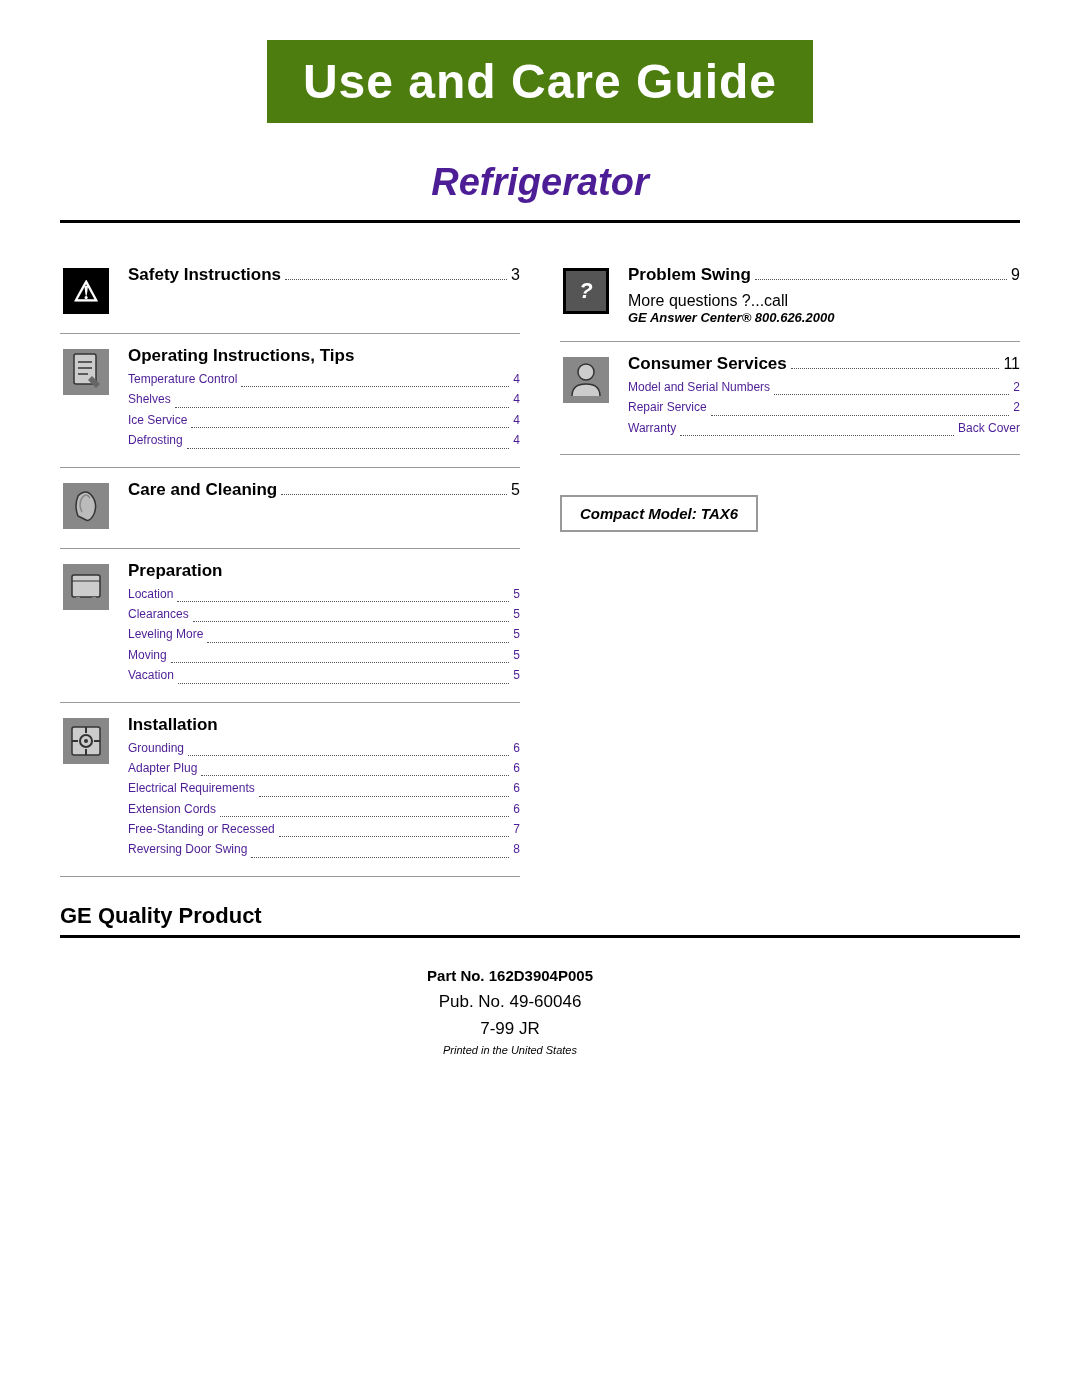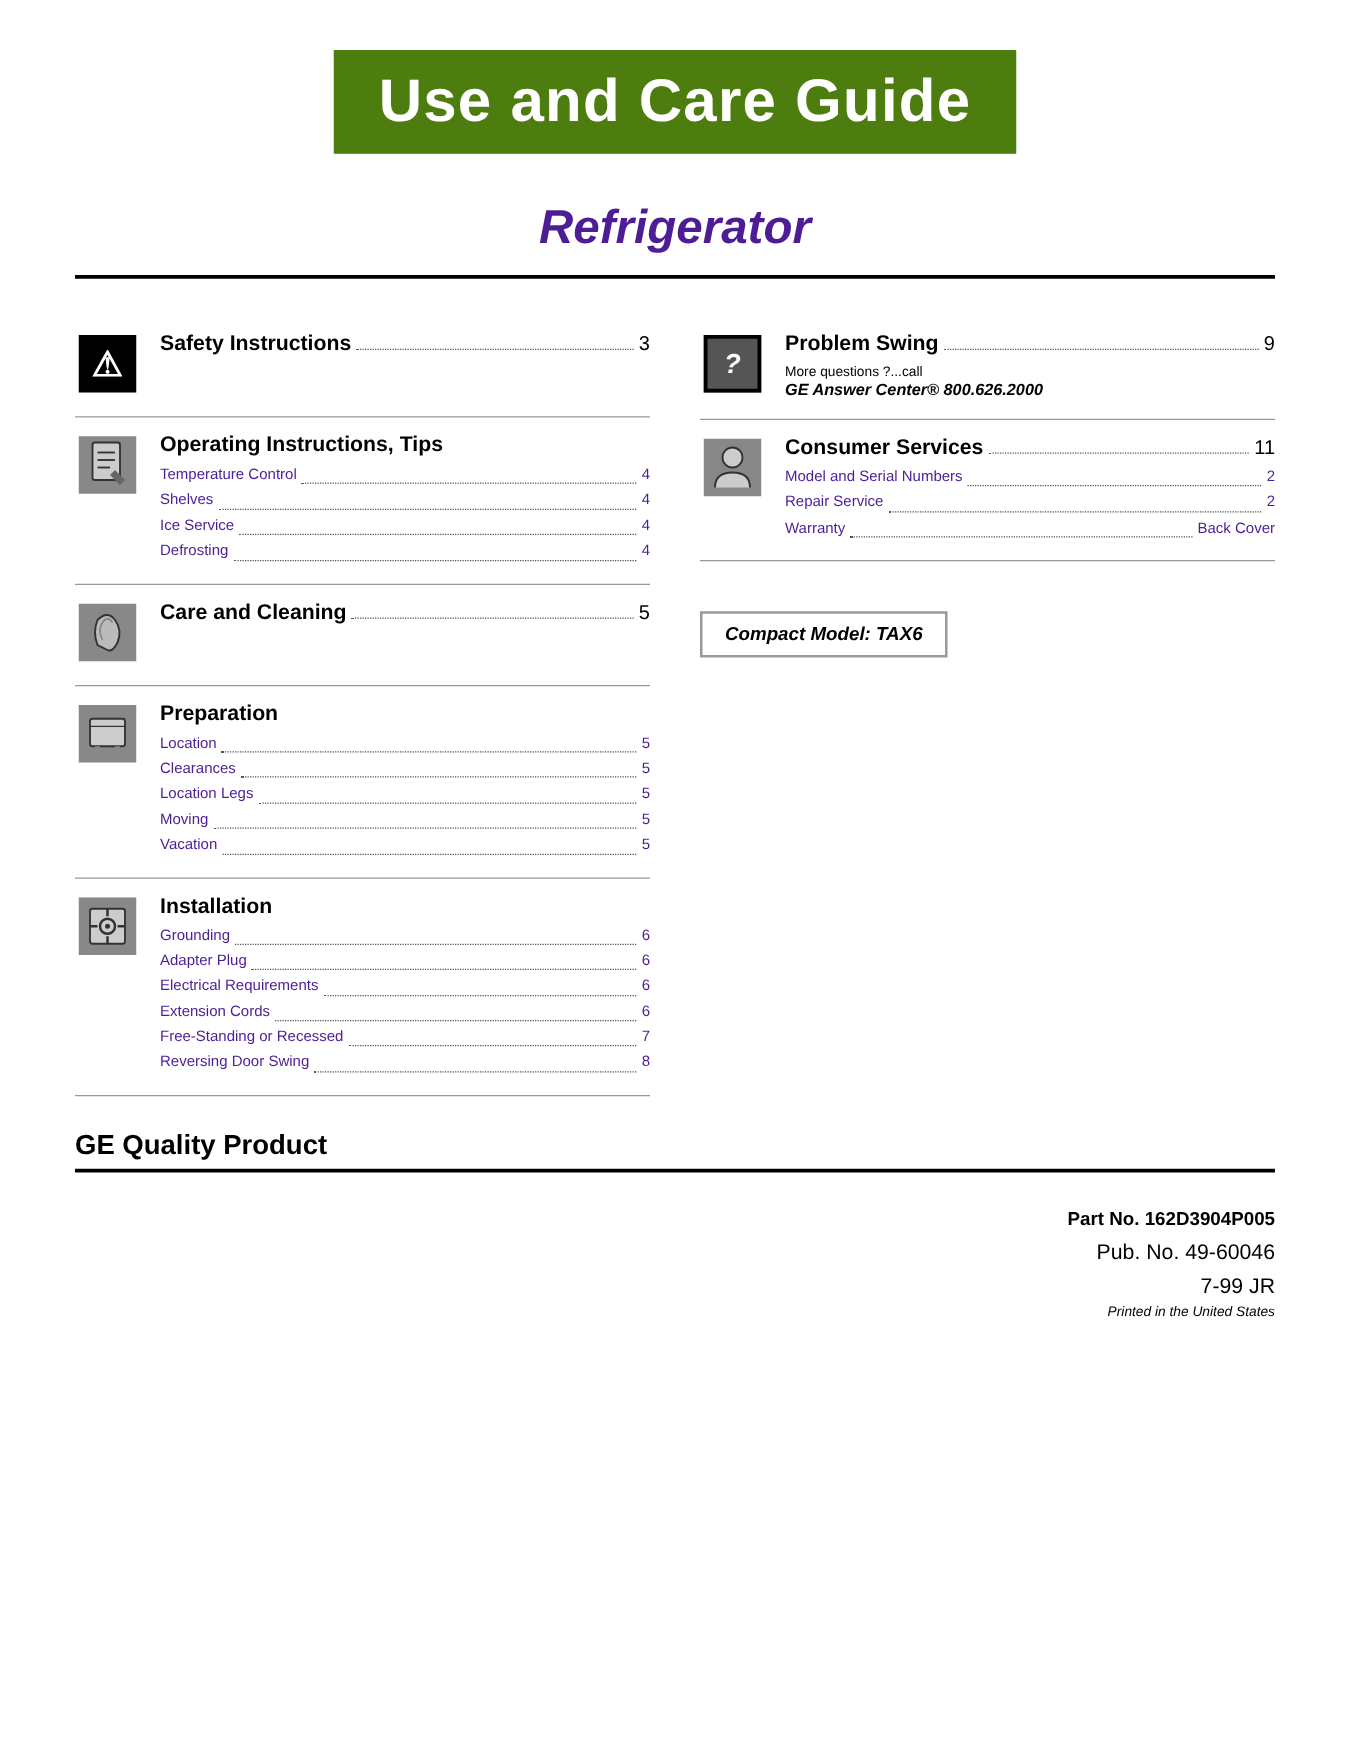--- a/index.html
+++ b/index.html
@@ -177,21 +177,21 @@
       margin-bottom: 6px;
     }
 
     .hr-footer {
       border: none;
       border-top: 3px solid #000;
       margin-bottom: 16px;
     }
 
     .part-info {
-      text-align: right;
+      text-align: center;
       padding: 10px 60px 20px 0;
       line-height: 1.6;
     }
     .part-no {
       font-weight: 900;
       font-size: 15px;
     }
     .pub-no {
       font-size: 17px;
     }
@@ -330,21 +330,21 @@
             <span class="dl-label">Location</span>
             <span class="dl-fill" style="border-bottom:1px dotted #555;flex:1;margin:0 4px 2px 4px;"></span>
             <span class="dl-num">5</span>
           </div>
           <div class="item-line">
             <span class="dl-label">Clearances</span>
             <span class="dl-fill" style="border-bottom:1px dotted #555;flex:1;margin:0 4px 2px 4px;"></span>
             <span class="dl-num">5</span>
           </div>
           <div class="item-line">
-            <span class="dl-label">Location Legs</span>
+            <span class="dl-label">Leveling More</span>
             <span class="dl-fill" style="border-bottom:1px dotted #555;flex:1;margin:0 4px 2px 4px;"></span>
             <span class="dl-num">5</span>
           </div>
           <div class="item-line">
             <span class="dl-label">Moving</span>
             <span class="dl-fill" style="border-bottom:1px dotted #555;flex:1;margin:0 4px 2px 4px;"></span>
             <span class="dl-num">5</span>
           </div>
           <div class="item-line">
             <span class="dl-label">Vacation</span>
@@ -415,21 +415,21 @@
     <div class="section-entry">
       <div class="section-icon">
         <div class="question-icon">?</div>
       </div>
       <div class="section-body">
         <span class="dot-leader">
           <span class="dl-label section-title">Problem Swing</span>
           <span class="dl-fill"></span>
           <span class="dl-num">9</span>
         </span>
-        <div style="font-size:11px;margin-top:4px;">More questions ?...call</div>
+        <div style="font-size:16px;margin-top:4px;">More questions ?...call</div>
         <div class="ge-answer">GE Answer Center® 800.626.2000</div>
       </div>
     </div>
     <hr class="section-divider">
 
     <div class="section-entry">
       <div class="section-icon">
         <div class="gray-icon">
           <svg width="36" height="40" viewBox="0 0 36 40">
             <circle cx="18" cy="12" r="8" fill="#ccc" stroke="#333" stroke-width="1.5"></circle>

